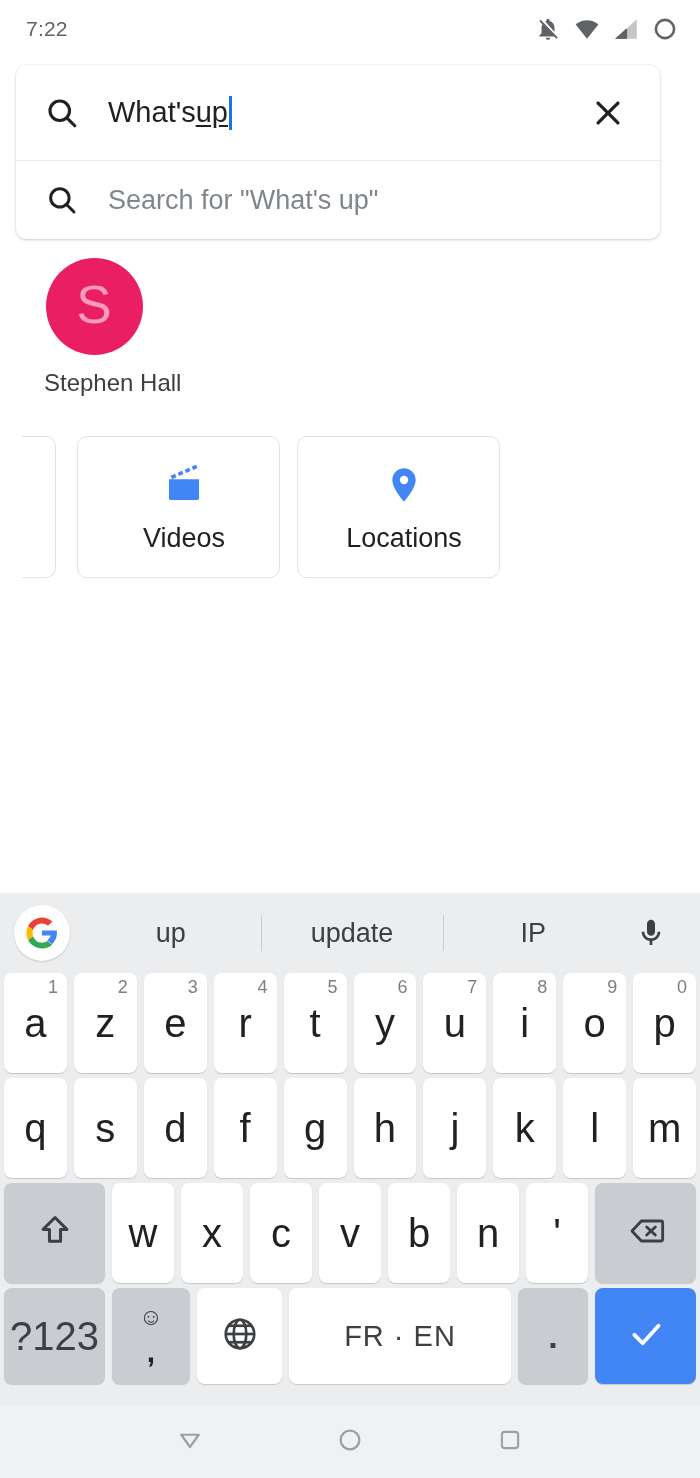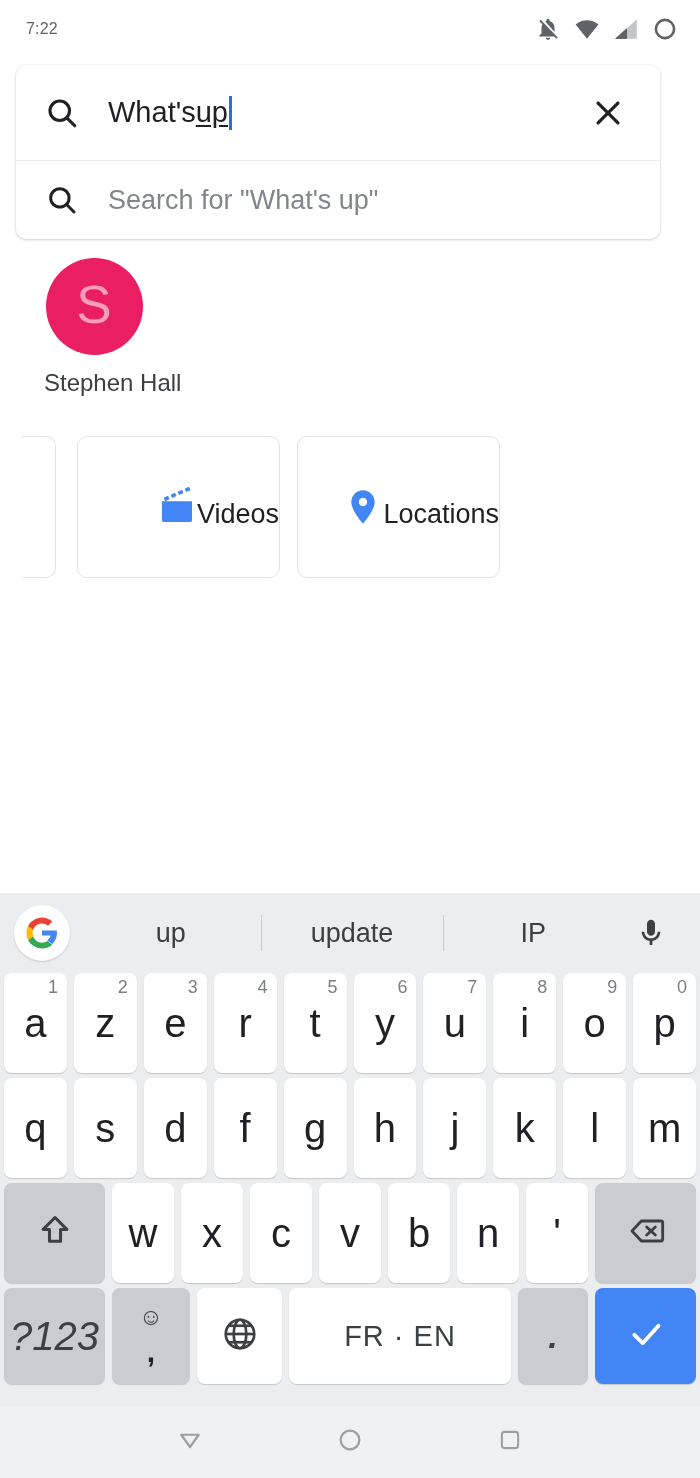--- a/index.html
+++ b/index.html
@@ -13,21 +13,21 @@
   }
 
   
   .statusbar {
     height:58px;
     display:flex;
     align-items:center;
     justify-content:space-between;
     padding:0 22px 0 26px;
   }
-  .status-time { font-size:16px; color:#5f6368; letter-spacing:.2px; }
+  .status-time { font-size:21px; color:#5f6368; letter-spacing:.2px; }
   .status-icons { display:flex; align-items:center; gap:13px; }
   .status-icons svg { display:block; }
 
   
   .search-card {
     position:absolute;
     left:16px; top:65px;
     width:644px;
     background:#fff;
     border-radius:10px;
@@ -178,23 +178,23 @@
     display:flex;
     align-items:stretch;
     padding-left:22px;
     overflow:hidden;
   }
   .cat-card {
     background:#fff;
     border:1px solid #e0e2e5;
     border-radius:10px;
     display:flex;
-    flex-direction:row;
-    align-items:center;
-    justify-content:flex-end;
+    flex-direction:column;
+    align-items:center;
+    justify-content:center;
     cursor:pointer;
     flex:0 0 auto;
     padding-left:11px;
   }
   .cat-card.partial {
     width:34px;
     margin-right:21px;
     border-left:none;
     border-radius:0 10px 10px 0;
   }
@@ -274,21 +274,21 @@
   }
   .key .ch { font-size:40px; color:#202124; line-height:1; }
   .key .num {
     position:absolute;
     top:5px; right:9px;
     font-size:18px;
     color:#7a7f85;
     line-height:1;
   }
   .key.gray { background:#c9ccd1; }
-  .key.gray .ch { color:#3c4043;font-style:italic; }
+  .key.gray .ch { color:#3c4043; }
   .key.blue { background:#4285f4; }
 
   .row3 { padding:0 4px; }
   .k-shift { flex:0 0 101px; }
   .k-back  { flex:0 0 101px; }
   .row4 { height:96px; }
   .k-123   { flex:0 0 101px; }
   .k-emoji { flex:0 0 78px; flex-direction:column; gap:8px; }
   .k-emoji .top { font-size:24px; color:#3c4043; line-height:1; }
   .k-emoji .bot { font-size:30px; color:#202124; line-height:1; font-weight:700; }

